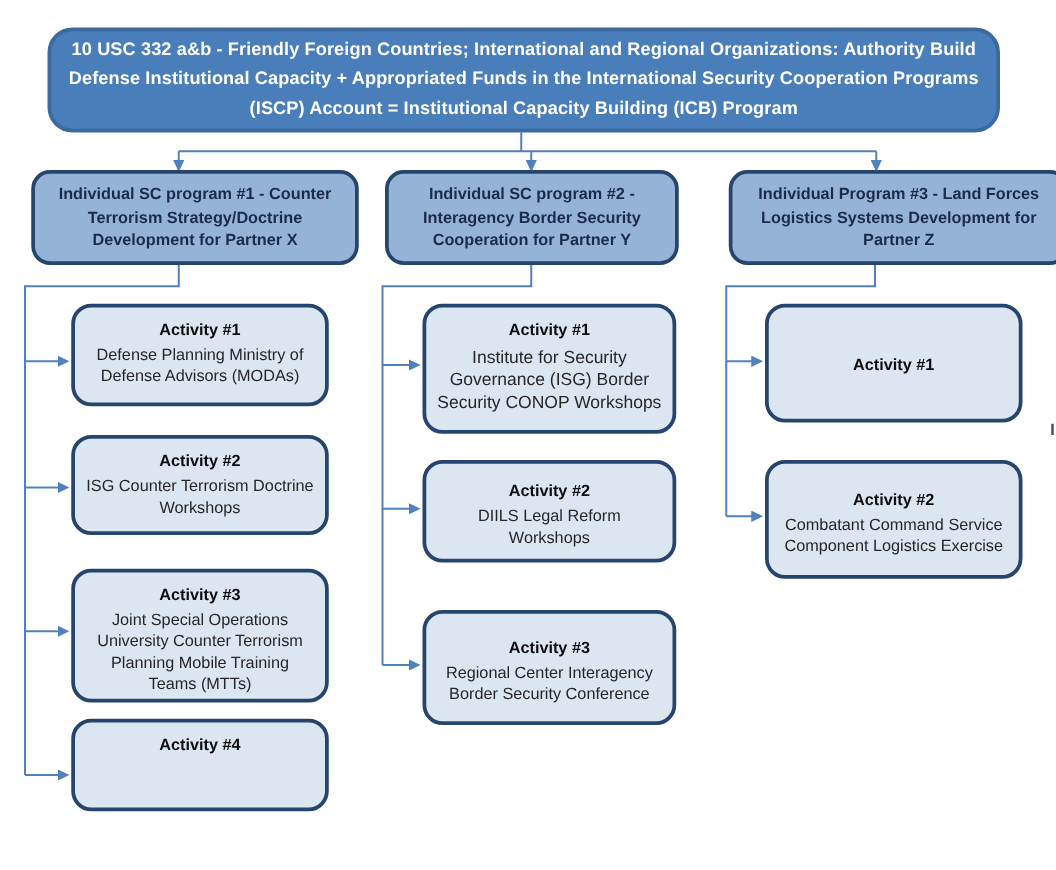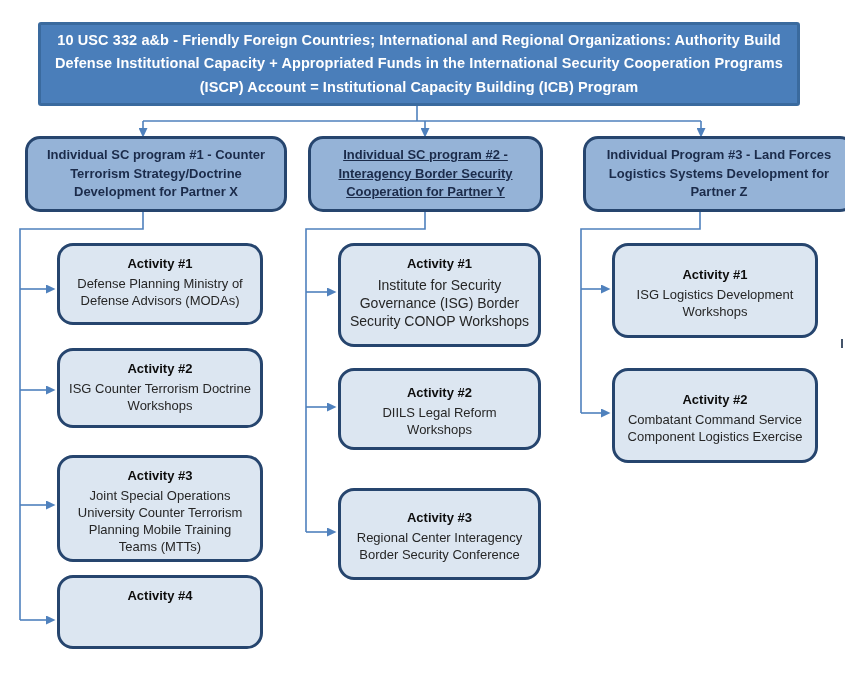--- a/index.html
+++ b/index.html
@@ -3,34 +3,34 @@
 <meta charset="utf-8">
 <style>
   html,body{margin:0;padding:0;background:#ffffff;}
   .canvas{
     position:relative;width:845px;height:696px;background:#ffffff;overflow:hidden;
     font-family:"Liberation Sans","DejaVu Sans",sans-serif;
   }
   .box{position:absolute;box-sizing:border-box;text-align:center;overflow:hidden;}
   .root-box{
     left:38px;top:22px;width:762px;height:84px;
-    background:#4a7eba;border:3px solid #3a6a9e;border-radius:3px;
+    background:#4a7eba;border:3px solid #3a6a9e;border-radius:20px;
     color:#ffffff;font-weight:bold;font-size:14.5px;line-height:1.6;
     display:flex;align-items:center;justify-content:center;
     padding:4px 14px;letter-spacing:.1px;
   }
   .program-box{
     top:136px;height:76px;
     background:#95b3d7;border:3px solid #26456e;border-radius:15px;
     color:#1b2b4a;font-weight:bold;font-size:13px;line-height:1.45;
     display:flex;align-items:center;justify-content:center;
     padding:4px 10px;
   }
   .p1{left:25px;width:262px;}
-  .p2{left:308px;width:235px;text-decoration:underline;}
+  .p2{left:308px;width:235px;}
   .p3{left:583px;width:272px;}
   .activity-box{
     background:#dce6f1;border:3px solid #26456e;border-radius:16px;
     padding:8px 8px 4px 8px;
     display:flex;flex-direction:column;align-items:center;justify-content:flex-start;
   }
   .activity-box .a-title{
     font-weight:bold;color:#0d0d0d;font-size:13px;margin:2px 0 5px 0;flex:0 0 auto;
   }
   .activity-box .a-desc{
@@ -118,21 +118,20 @@
     <div class="a-title">Activity #2</div>
     <div class="a-desc">DIILS Legal Reform Workshops</div>
   </div>
   <div class="box activity-box c2" style="top:488px;height:92px;justify-content:center;">
     <div class="a-title">Activity #3</div>
     <div class="a-desc">Regional Center Interagency Border Security Conference</div>
   </div>
 
   <div class="box activity-box c3" style="top:243px;height:95px;justify-content:center;">
     <div class="a-title">Activity #1</div>
-    <div class="a-desc">ISG Logistics Development Workshops</div>
   </div>
   <div class="box activity-box c3" style="top:368px;height:95px;justify-content:center;">
     <div class="a-title">Activity #2</div>
     <div class="a-desc">Combatant Command Service Component Logistics Exercise</div>
   </div>
 
   <div class="edge-mark"></div>
 
 </div>
 

